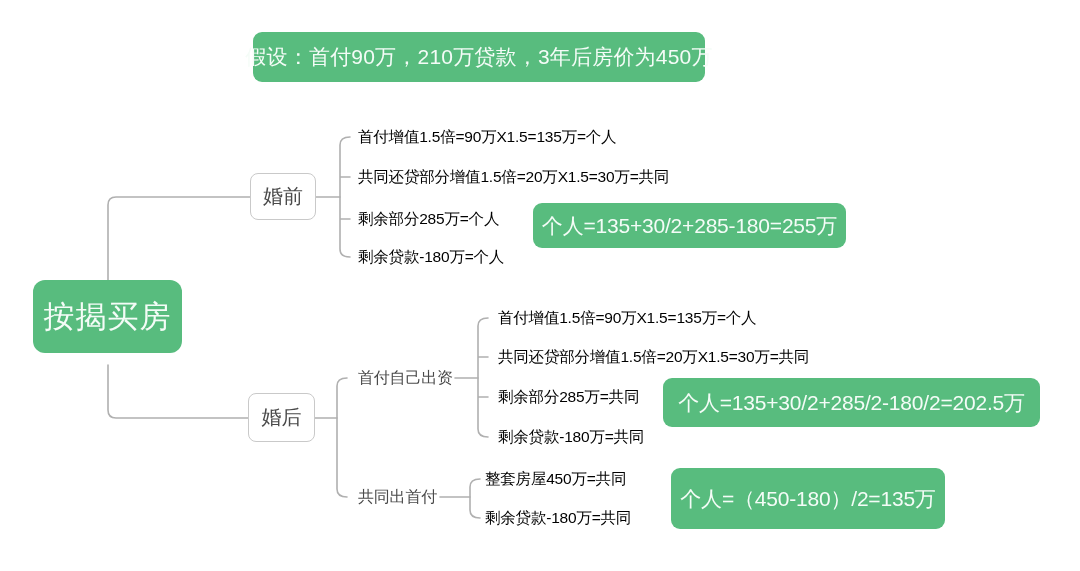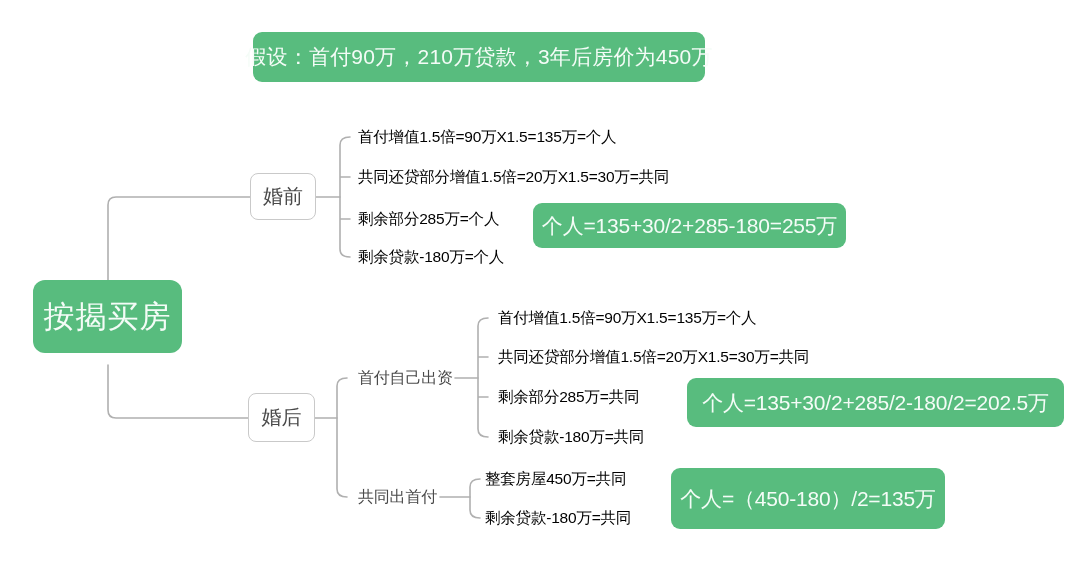--- a/index.html
+++ b/index.html
@@ -75,20 +75,20 @@
   <div class="result" style="left:533px;top:203px;width:313px;height:45px;">个人=135+30/2+285-180=255万</div>
 
   <div class="blabel" style="left:358px;top:378px;font-family:Liberation Serif, serif;">首付自己出资</div>
   <div class="blabel" style="left:358px;top:497px;">共同出首付</div>
 
   <div class="leaf" style="left:498px;top:318px;">首付增值1.5倍=90万X1.5=135万=个人</div>
   <div class="leaf" style="left:498px;top:357px;">共同还贷部分增值1.5倍=20万X1.5=30万=共同</div>
   <div class="leaf" style="left:498px;top:397px;">剩余部分285万=共同</div>
   <div class="leaf" style="left:498px;top:437px;">剩余贷款-180万=共同</div>
 
-  <div class="result" style="left:663px;top:378px;width:377px;height:49px;margin-left:24px;">个人=135+30/2+285/2-180/2=202.5万</div>
+  <div class="result" style="left:663px;top:378px;width:377px;height:49px;">个人=135+30/2+285/2-180/2=202.5万</div>
 
   <div class="leaf" style="left:485px;top:479px;">整套房屋450万=共同</div>
   <div class="leaf" style="left:485px;top:518px;">剩余贷款-180万=共同</div>
 
   <div class="result" style="left:671px;top:468px;width:274px;height:61px;">个人=（450-180）/2=135万</div>
 
 </div>
 
 </body></html>

